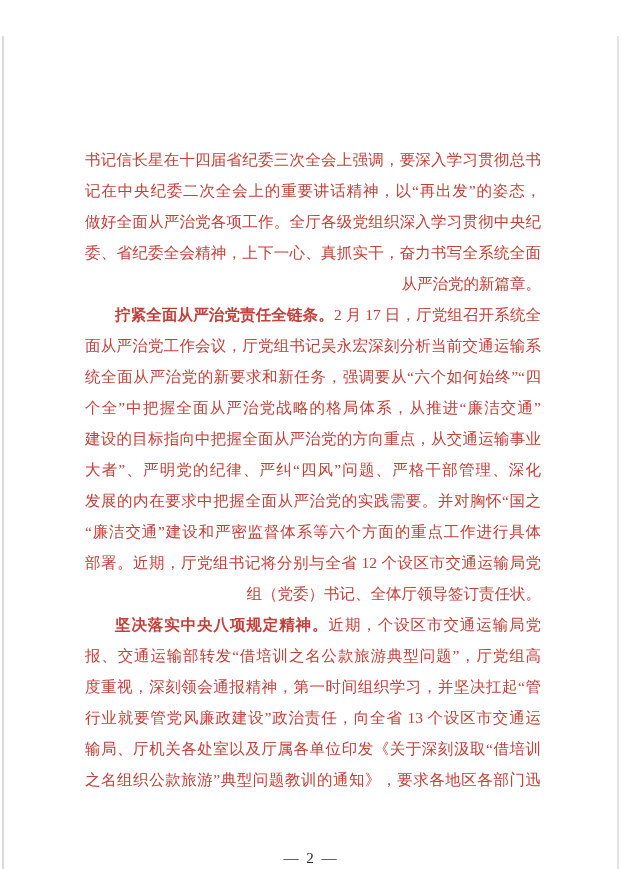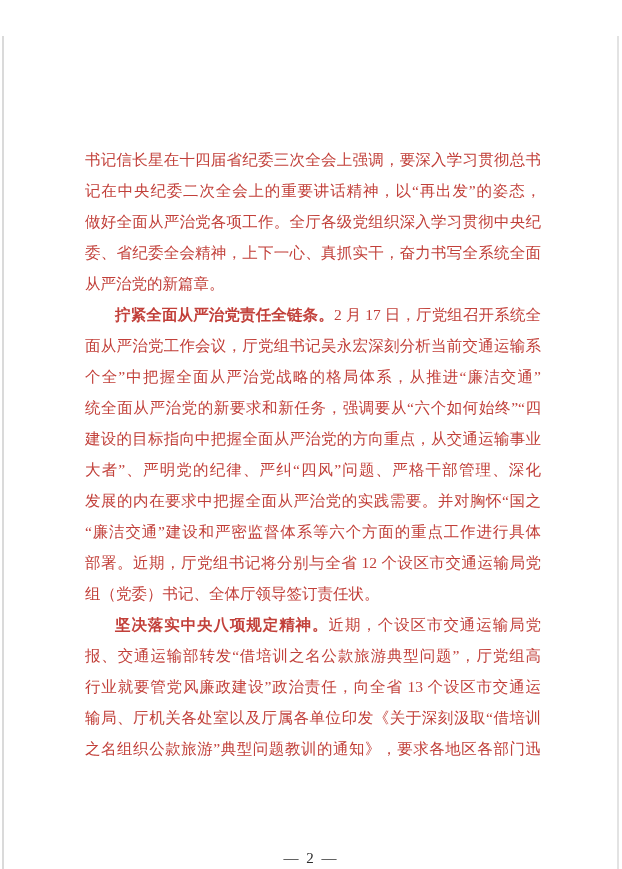--- a/index.html
+++ b/index.html
@@ -28,21 +28,21 @@
     position: absolute;
     left: 85px;
     top: 108px;
     width: 456px;
     font-size: 15.5px;
     line-height: 31px;
   }
   .doc-line {
     height: 31px;
     overflow: hidden;
-    text-align: left;
+    text-align: right;
   }
   .doc-line.just {
     text-align: justify;
     text-align-last: justify;
     text-justify: inter-character;
   }
   .doc-line.indent {
     text-indent: 30px;
   }
   .bold-lead {
@@ -71,29 +71,30 @@
   <div class="edge edge-bottom"></div>
 
   <div class="text-block" style="color: rgb(194, 64, 58);">
       <div class="doc-line just"><span>书记信长星在十四届省纪委三次全会上强调，要深入学习贯彻总书</span></div>
       <div class="doc-line just"><span>记在中央纪委二次全会上的重要讲话精神，以“再出发”的姿态，</span></div>
       <div class="doc-line just"><span>做好全面从严治党各项工作。全厅各级党组织深入学习贯彻中央纪</span></div>
       <div class="doc-line just"><span>委、省纪委全会精神，上下一心、真抓实干，奋力书写全系统全面</span></div>
       <div class="doc-line"><span>从严治党的新篇章。</span></div>
       <div class="doc-line just indent"><span class="bold-lead">拧紧全面从严治党责任全链条。</span><span>2 月 17 日，厅党组召开系统全</span></div>
       <div class="doc-line just"><span>面从严治党工作会议，厅党组书记吴永宏深刻分析当前交通运输系</span></div>
+      <div class="doc-line just"><span>统全面从严治党的新要求和新任务，强调要从“六个如何始终”“四</span></div>
       <div class="doc-line just"><span>个全”中把握全面从严治党战略的格局体系，从推进“廉洁交通”</span></div>
-      <div class="doc-line just"><span>统全面从严治党的新要求和新任务，强调要从“六个如何始终”“四</span></div>
       <div class="doc-line just"><span>建设的目标指向中把握全面从严治党的方向重点，从交通运输事业</span></div>
       <div class="doc-line just"><span>大者”、严明党的纪律、严纠“四风”问题、严格干部管理、深化</span></div>
       <div class="doc-line just"><span>发展的内在要求中把握全面从严治党的实践需要。并对胸怀“国之</span></div>
       <div class="doc-line just"><span>“廉洁交通”建设和严密监督体系等六个方面的重点工作进行具体</span></div>
       <div class="doc-line just"><span>部署。近期，厅党组书记将分别与全省 12 个设区市交通运输局党</span></div>
       <div class="doc-line"><span>组（党委）书记、全体厅领导签订责任状。</span></div>
       <div class="doc-line just indent"><span class="bold-lead">坚决落实中央八项规定精神。</span><span>近期，个设区市交通运输局党</span></div>
       <div class="doc-line just"><span>报、交通运输部转发“借培训之名公款旅游典型问题”，厅党组高</span></div>
+      <div class="doc-line just"><span>度重视，深刻领会通报精神，第一时间组织学习，并坚决扛起“管</span></div>
       <div class="doc-line just"><span>行业就要管党风廉政建设”政治责任，向全省 13 个设区市交通运</span></div>
       <div class="doc-line just"><span>输局、厅机关各处室以及厅属各单位印发《关于深刻汲取“借培训</span></div>
       <div class="doc-line just"><span>之名组织公款旅游”典型问题教训的通知》，要求各地区各部门迅</span></div>
     </div>
 
   <div class="page-number">— 2 —</div>
 </div>
 
 </body></html>

